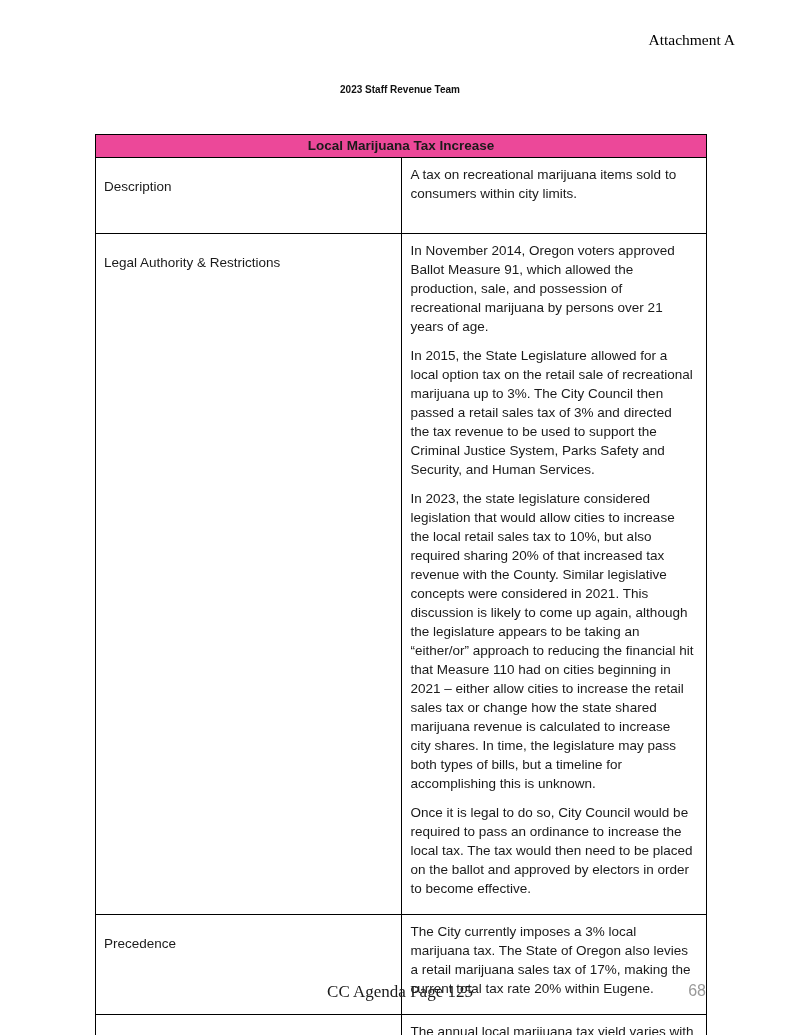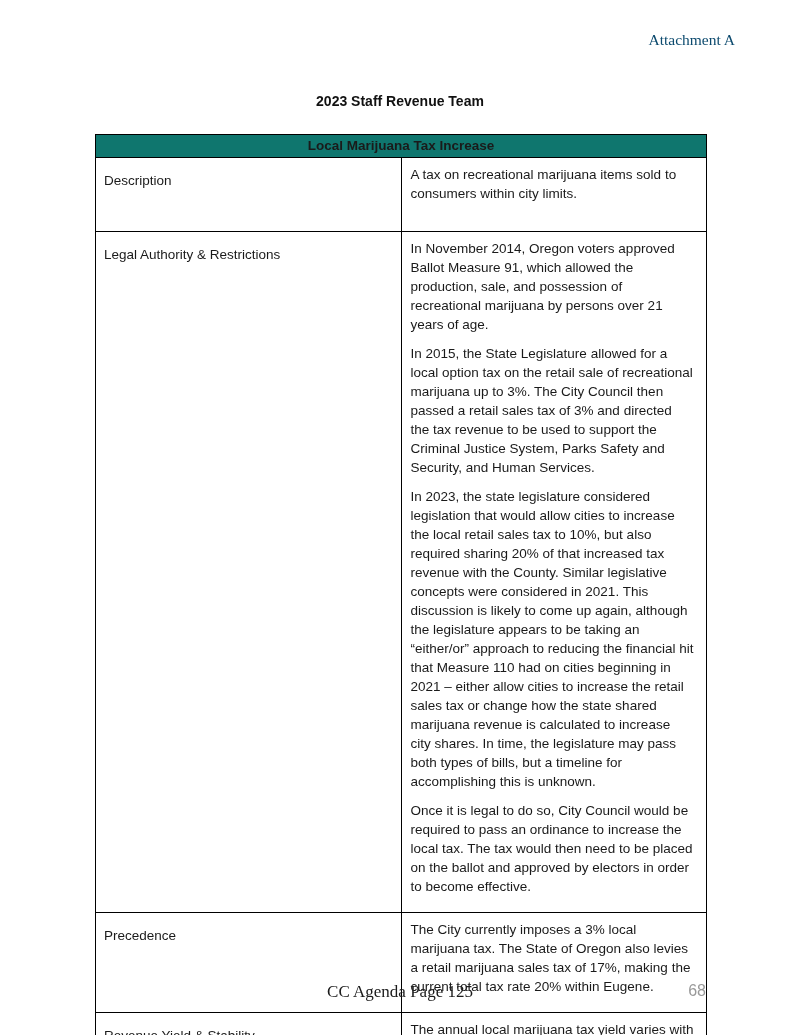--- a/index.html
+++ b/index.html
@@ -9,56 +9,56 @@
     font-family: "Liberation Sans", sans-serif;
     color: #1a1a1a;
     position: relative;
     overflow: hidden;
   }
   .attachment {
     position: absolute;
     top: 31px; right: 65px;
     font-family: "Liberation Serif", serif;
     font-size: 15.5px;
-    color: #0c4a6e;
+    color: #000000;
   }
   .title-block {
     position: absolute;
-    top: 92px; left: 0; width: 100%;
+    top: 80px; left: 0; width: 100%;
     text-align: center;
     font-weight: bold;
-    font-size: 14px;
+    font-size: 10px;
     line-height: 19px;
     color: #111;
   }
   table.summary-table {
     position: absolute;
     top: 134px; left: 95px;
     width: 612px;
     border-collapse: collapse;
     table-layout: fixed;
   }
   table.summary-table td {
     border: 1px solid #000;
     vertical-align: top;
     font-size: 13.5px;
     line-height: 19px;
     color: #1a1a1a;
   }
   td.table-header {
-    background: #0f766e;
+    background: #ec4899;
     text-align: center;
     font-weight: bold;
     height: 20px;
     padding: 1px 4px;
     vertical-align: middle;
   }
   td.label-cell {
     width: 172px;
-    padding: 13px 10px 6px 8px;
+    padding: 19px 10px 6px 8px;
   }
   td.content-cell {
     padding: 7px 12px 16px 9px;
   }
   td.content-cell p { margin: 0 0 10px 0; }
   td.content-cell p:last-child { margin-bottom: 0; }
   tr.row-description td { height: 50px; }
   tr.row-legal td { height: 428px; }
   tr.row-precedence td { height: 71px; }
   tr.row-revenue td { height: 200px; }

